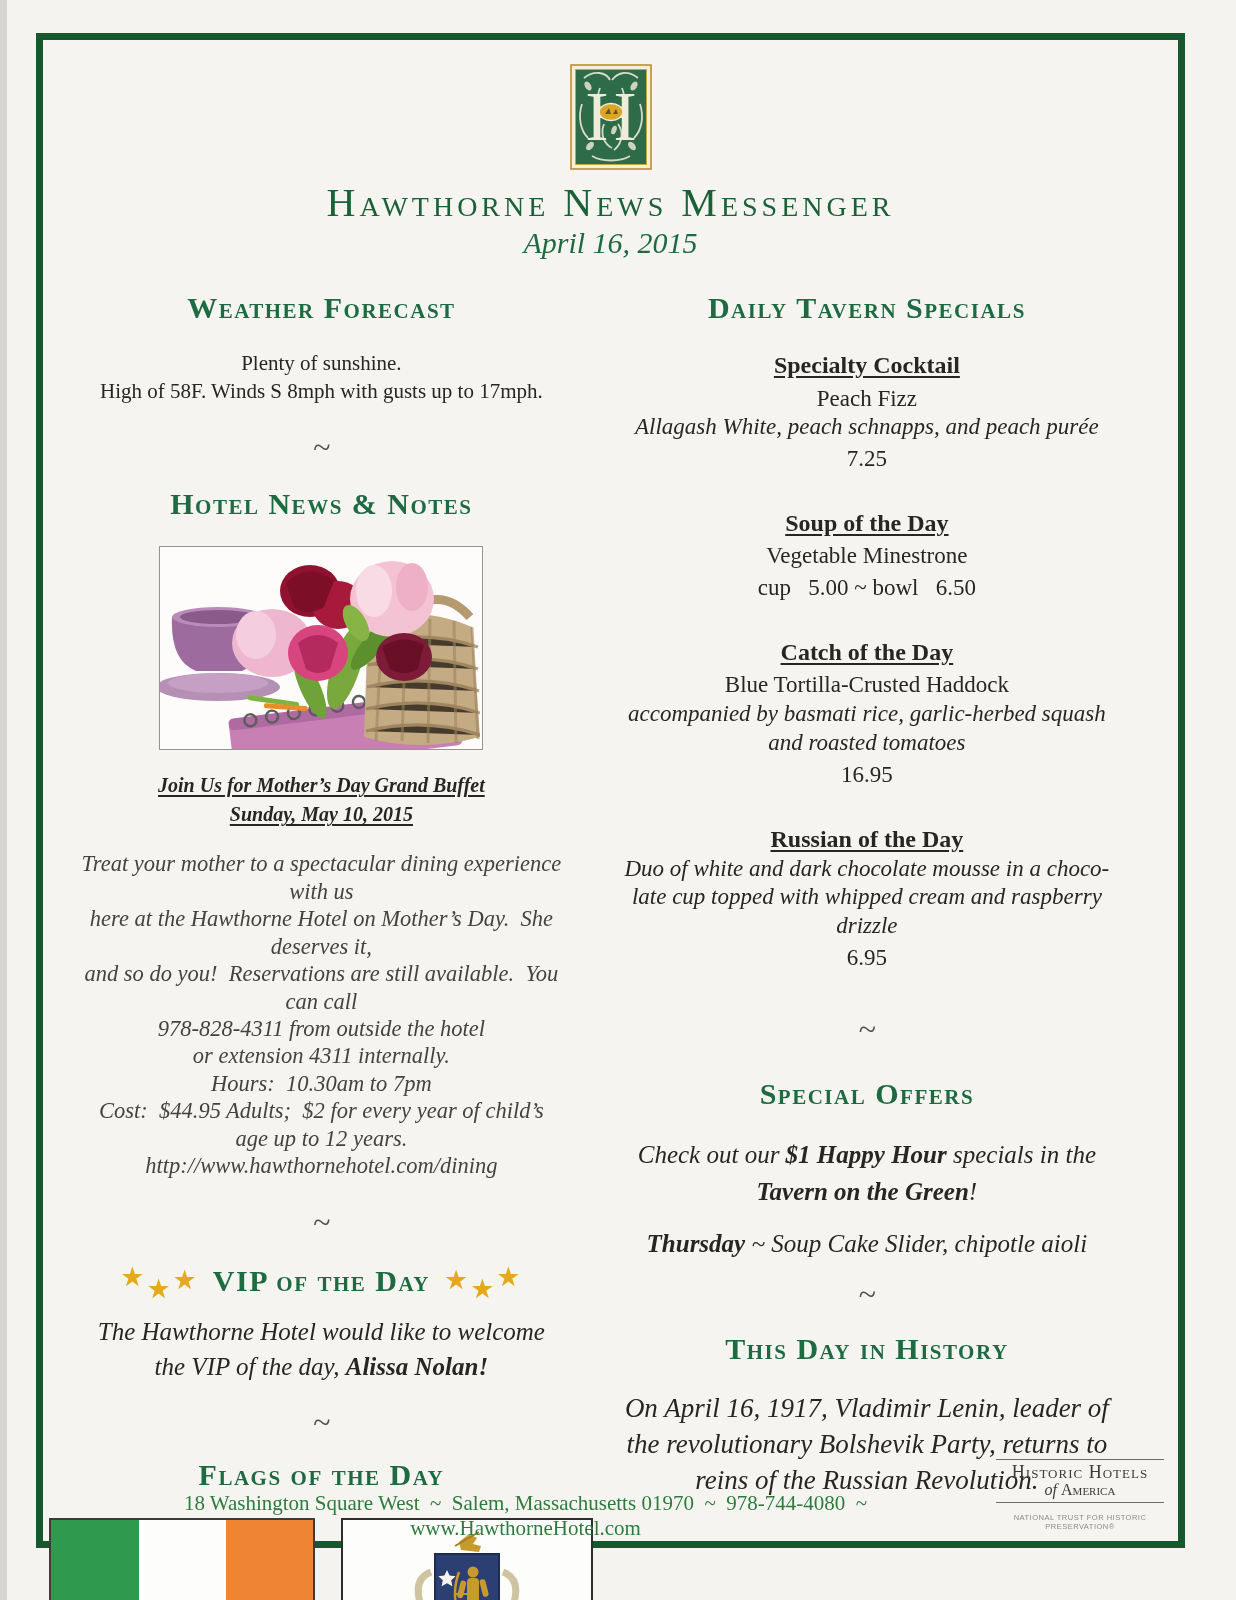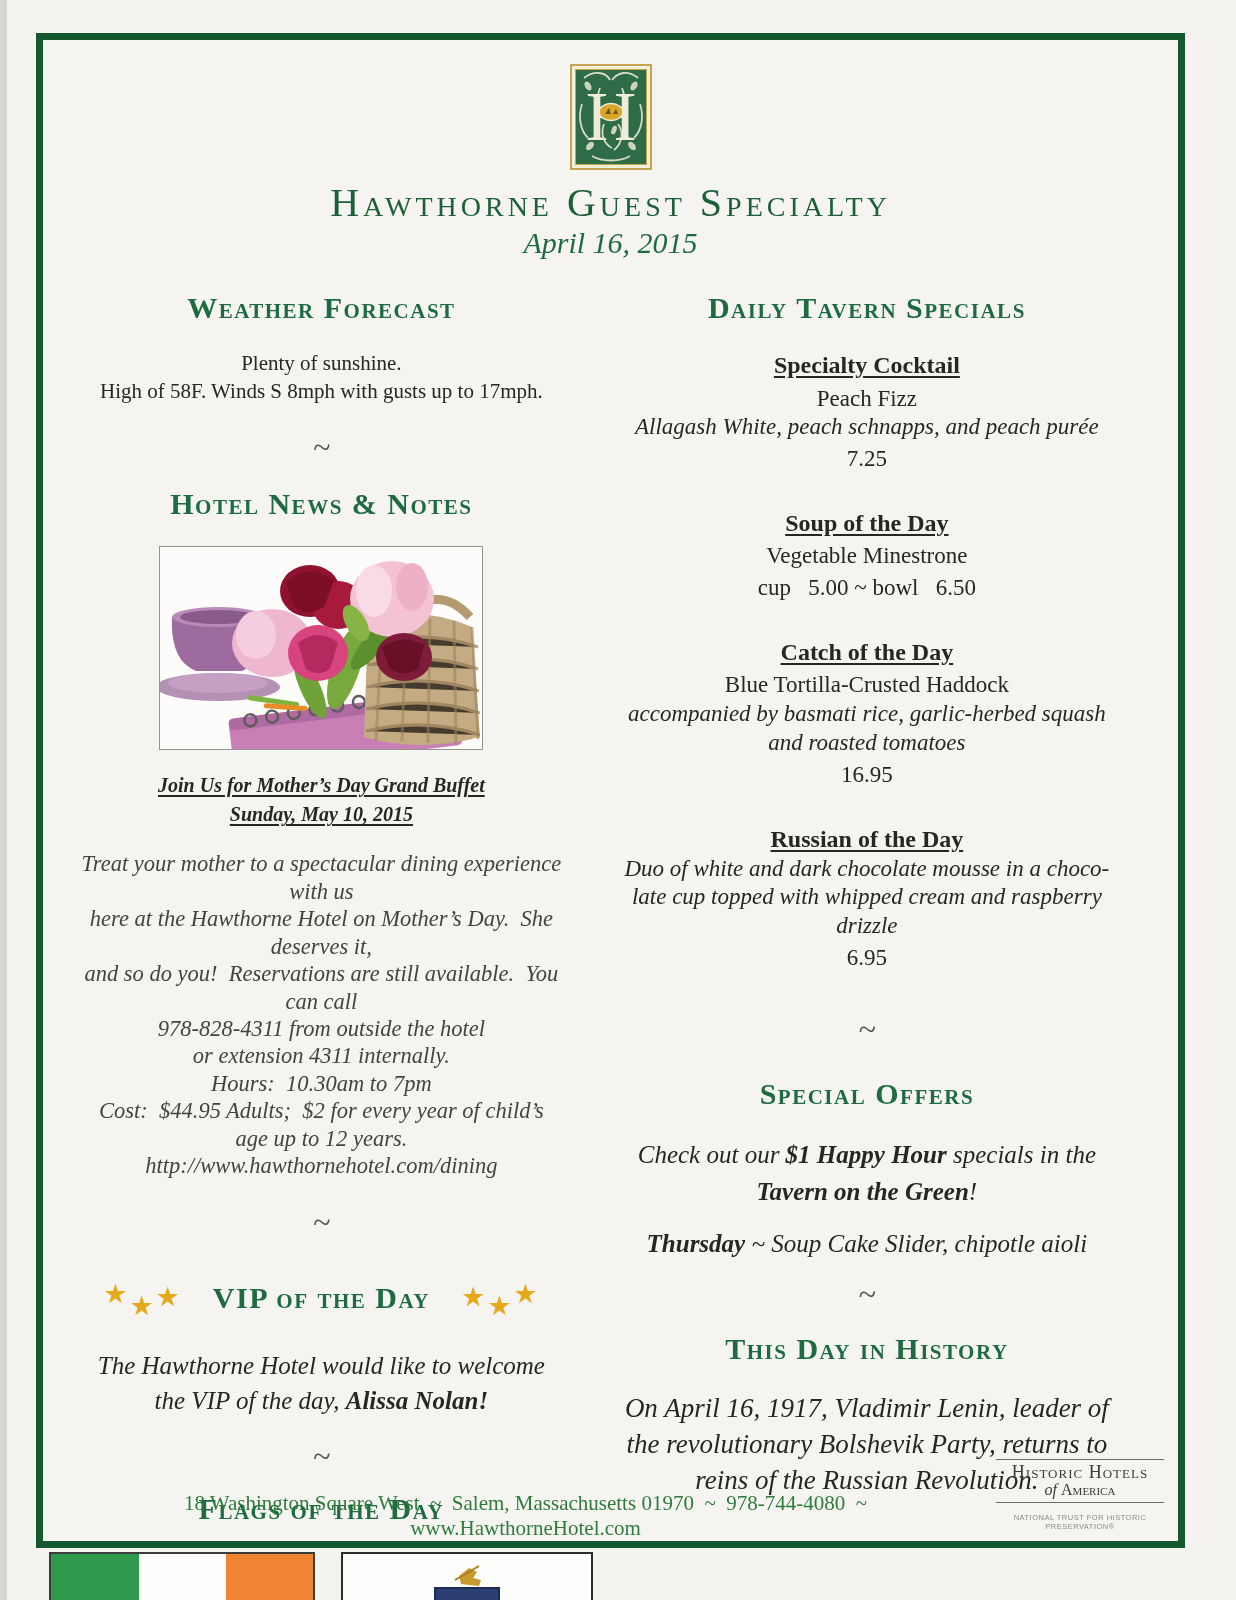--- a/index.html
+++ b/index.html
@@ -144,21 +144,21 @@
               <ellipse cx="64" cy="22" rx="3" ry="5" transform="rotate(30 64 22)"></ellipse>
               <ellipse cx="20" cy="82" rx="3" ry="5" transform="rotate(40 20 82)"></ellipse>
               <ellipse cx="62" cy="82" rx="3" ry="5" transform="rotate(-40 62 82)"></ellipse>
               <ellipse cx="44" cy="66" rx="2.5" ry="4.5" transform="rotate(20 44 66)"></ellipse>
             </g>
             <text x="41" y="76" font-family="Liberation Serif, serif" font-size="70" fill="#efecdb" text-anchor="middle">H</text>
             <ellipse cx="41" cy="48" rx="12" ry="8.5" fill="#d9a52a" stroke="#f1eedd" stroke-width="1.5"></ellipse>
             <path d="M35,50 l4,-6 l2,6 z M43,50 l3,-5 l2,5 z" fill="#6b5513"></path>
           </svg>
         </span>
-        <div class="masthead-title">Hawthorne Guest Specialty</div>
+        <div class="masthead-title">Hawthorne News Messenger</div>
         <div class="masthead-date">April 16, 2015</div>
       </header>
 
       <div class="columns">
 
         <div class="col-left">
 
           <h2 class="section-heading weather-head">Weather Forecast</h2>
           <div class="body-line">Plenty of sunshine.</div>
           <div class="body-line">High of 58F. Winds S 8mph with gusts up to 17mph.</div>
@@ -245,21 +245,21 @@
             <div class="md-line pre">Hours:  10.30am to 7pm</div>
             <div class="md-line pre">Cost:  $44.95 Adults;  $2 for every year of child’s</div>
             <div class="md-line pre">age up to 12 years.</div>
             <div class="md-line pre">http://www.hawthornehotel.com/dining</div>
           </div>
 
           <div class="sep sep-2">~</div>
 
           <div class="vip-head-row">
             <span class="stars"><span class="star s-hi">★</span><span class="star s-mid">★</span><span class="star">★</span></span>
-            <h2 class="section-heading" style="margin:17px;">VIP of the Day</h2>
+            <h2 class="section-heading" style="margin:0;">VIP of the Day</h2>
             <span class="stars"><span class="star">★</span><span class="star s-mid">★</span><span class="star s-hi">★</span></span>
           </div>
 
           <div class="vip-text">
             <div><span>The Hawthorne Hotel would like to welcome</span></div>
             <div><span>the VIP of the day, </span><span class="vip-name">Alissa Nolan!</span></div>
           </div>
 
           <div class="sep sep-3">~</div>
 

